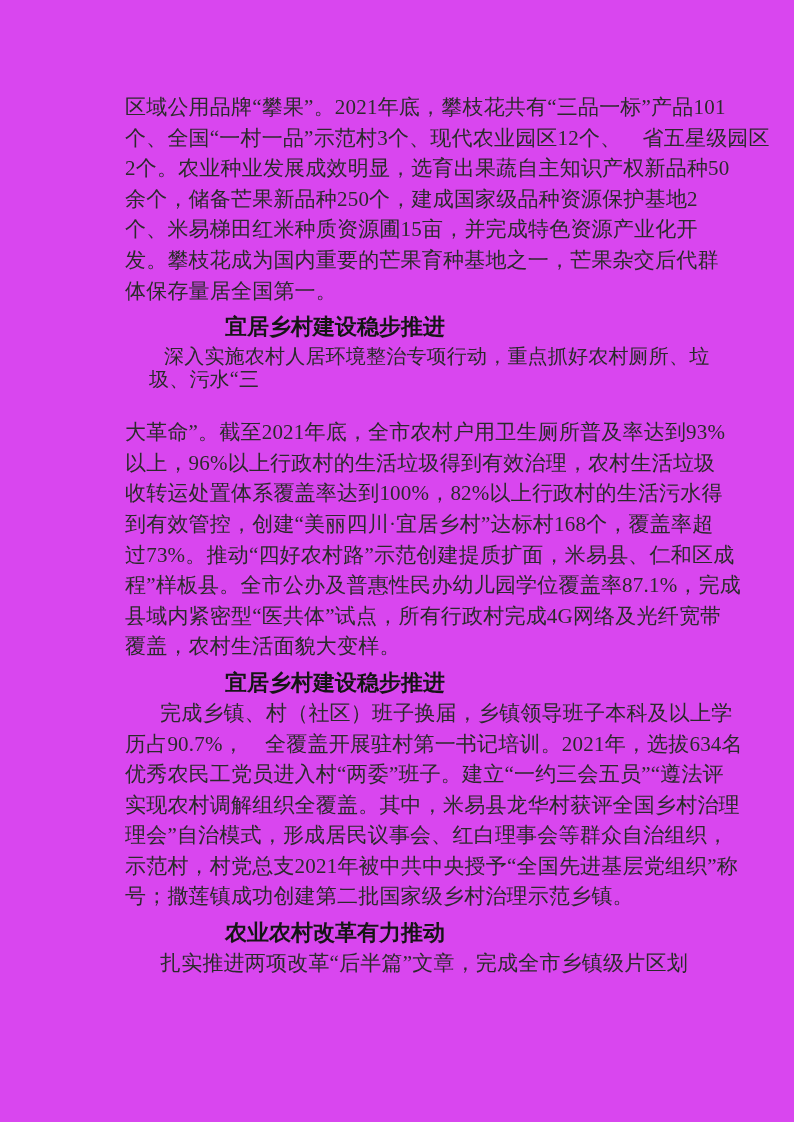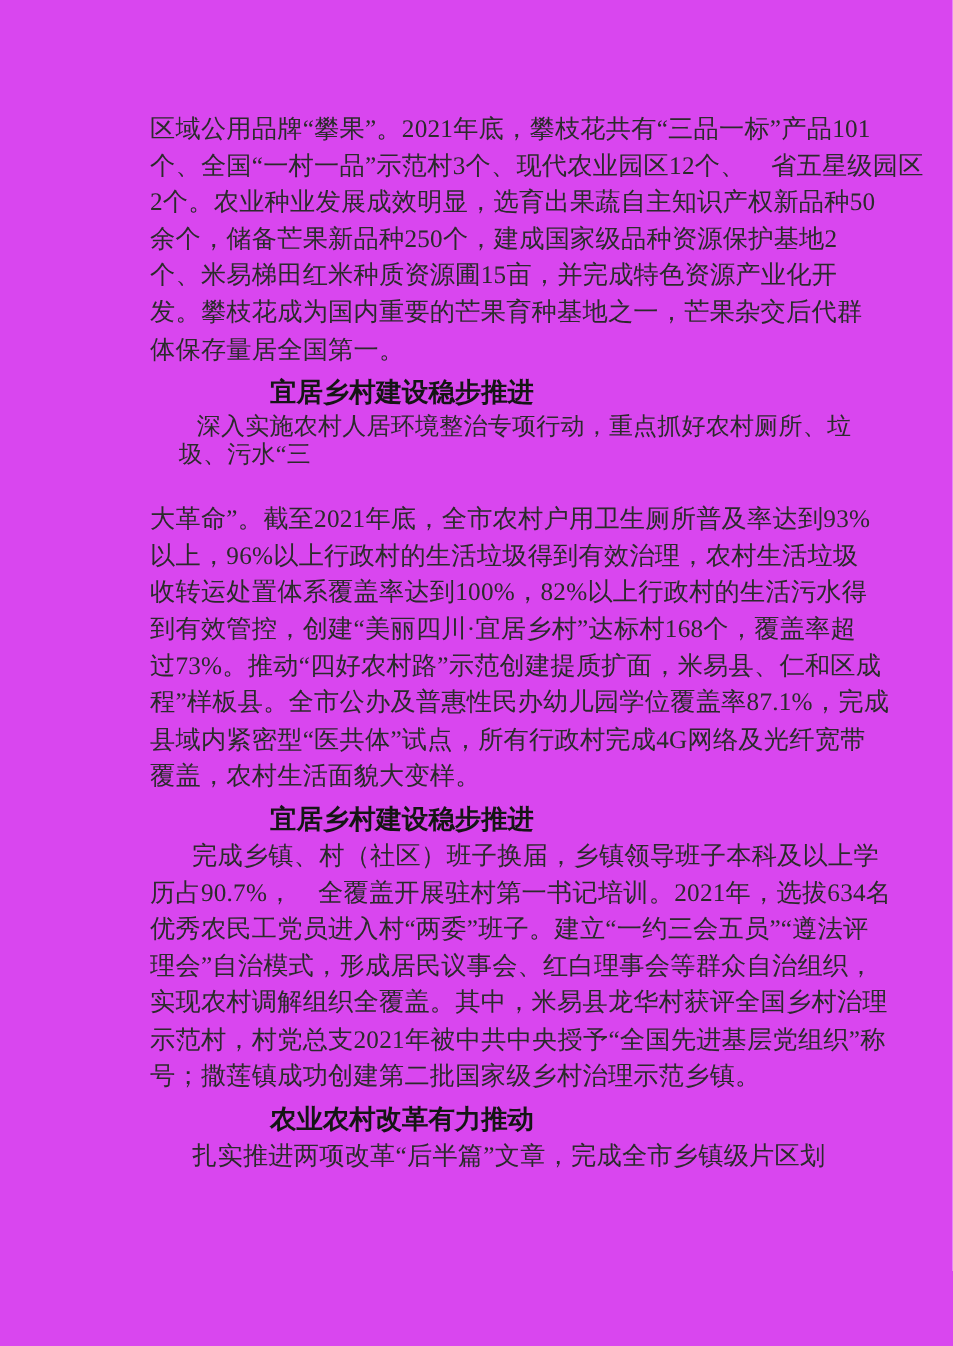--- a/index.html
+++ b/index.html
@@ -83,22 +83,22 @@
         <div class="line">过73%。推动“四好农村路”示范创建提质扩面，米易县、仁和区成</div>
         <div class="line">程”样板县。全市公办及普惠性民办幼儿园学位覆盖率87.1%，完成</div>
         <div class="line">县域内紧密型“医共体”试点，所有行政村完成4G网络及光纤宽带</div>
         <div class="line">覆盖，农村生活面貌大变样。</div>
       </div>
       <div class="heading">宜居乡村建设稳步推进</div>
       <div class="para">
         <div class="line first-indent">完成乡镇、村（社区）班子换届，乡镇领导班子本科及以上学</div>
         <div class="line">历占90.7%，　全覆盖开展驻村第一书记培训。2021年，选拔634名</div>
         <div class="line">优秀农民工党员进入村“两委”班子。建立“一约三会五员”“遵法评</div>
+        <div class="line">实现农村调解组织全覆盖。其中，米易县龙华村获评全国乡村治理</div>
         <div class="line">理会”自治模式，形成居民议事会、红白理事会等群众自治组织，</div>
-        <div class="line">实现农村调解组织全覆盖。其中，米易县龙华村获评全国乡村治理</div>
         <div class="line">示范村，村党总支2021年被中共中央授予“全国先进基层党组织”称</div>
         <div class="line">号；撒莲镇成功创建第二批国家级乡村治理示范乡镇。</div>
       </div>
       <div class="heading">农业农村改革有力推动</div>
       <div class="para">
         <div class="line first-indent">扎实推进两项改革“后半篇”文章，完成全市乡镇级片区划</div>
       </div>
     </div>
 </div>
 

